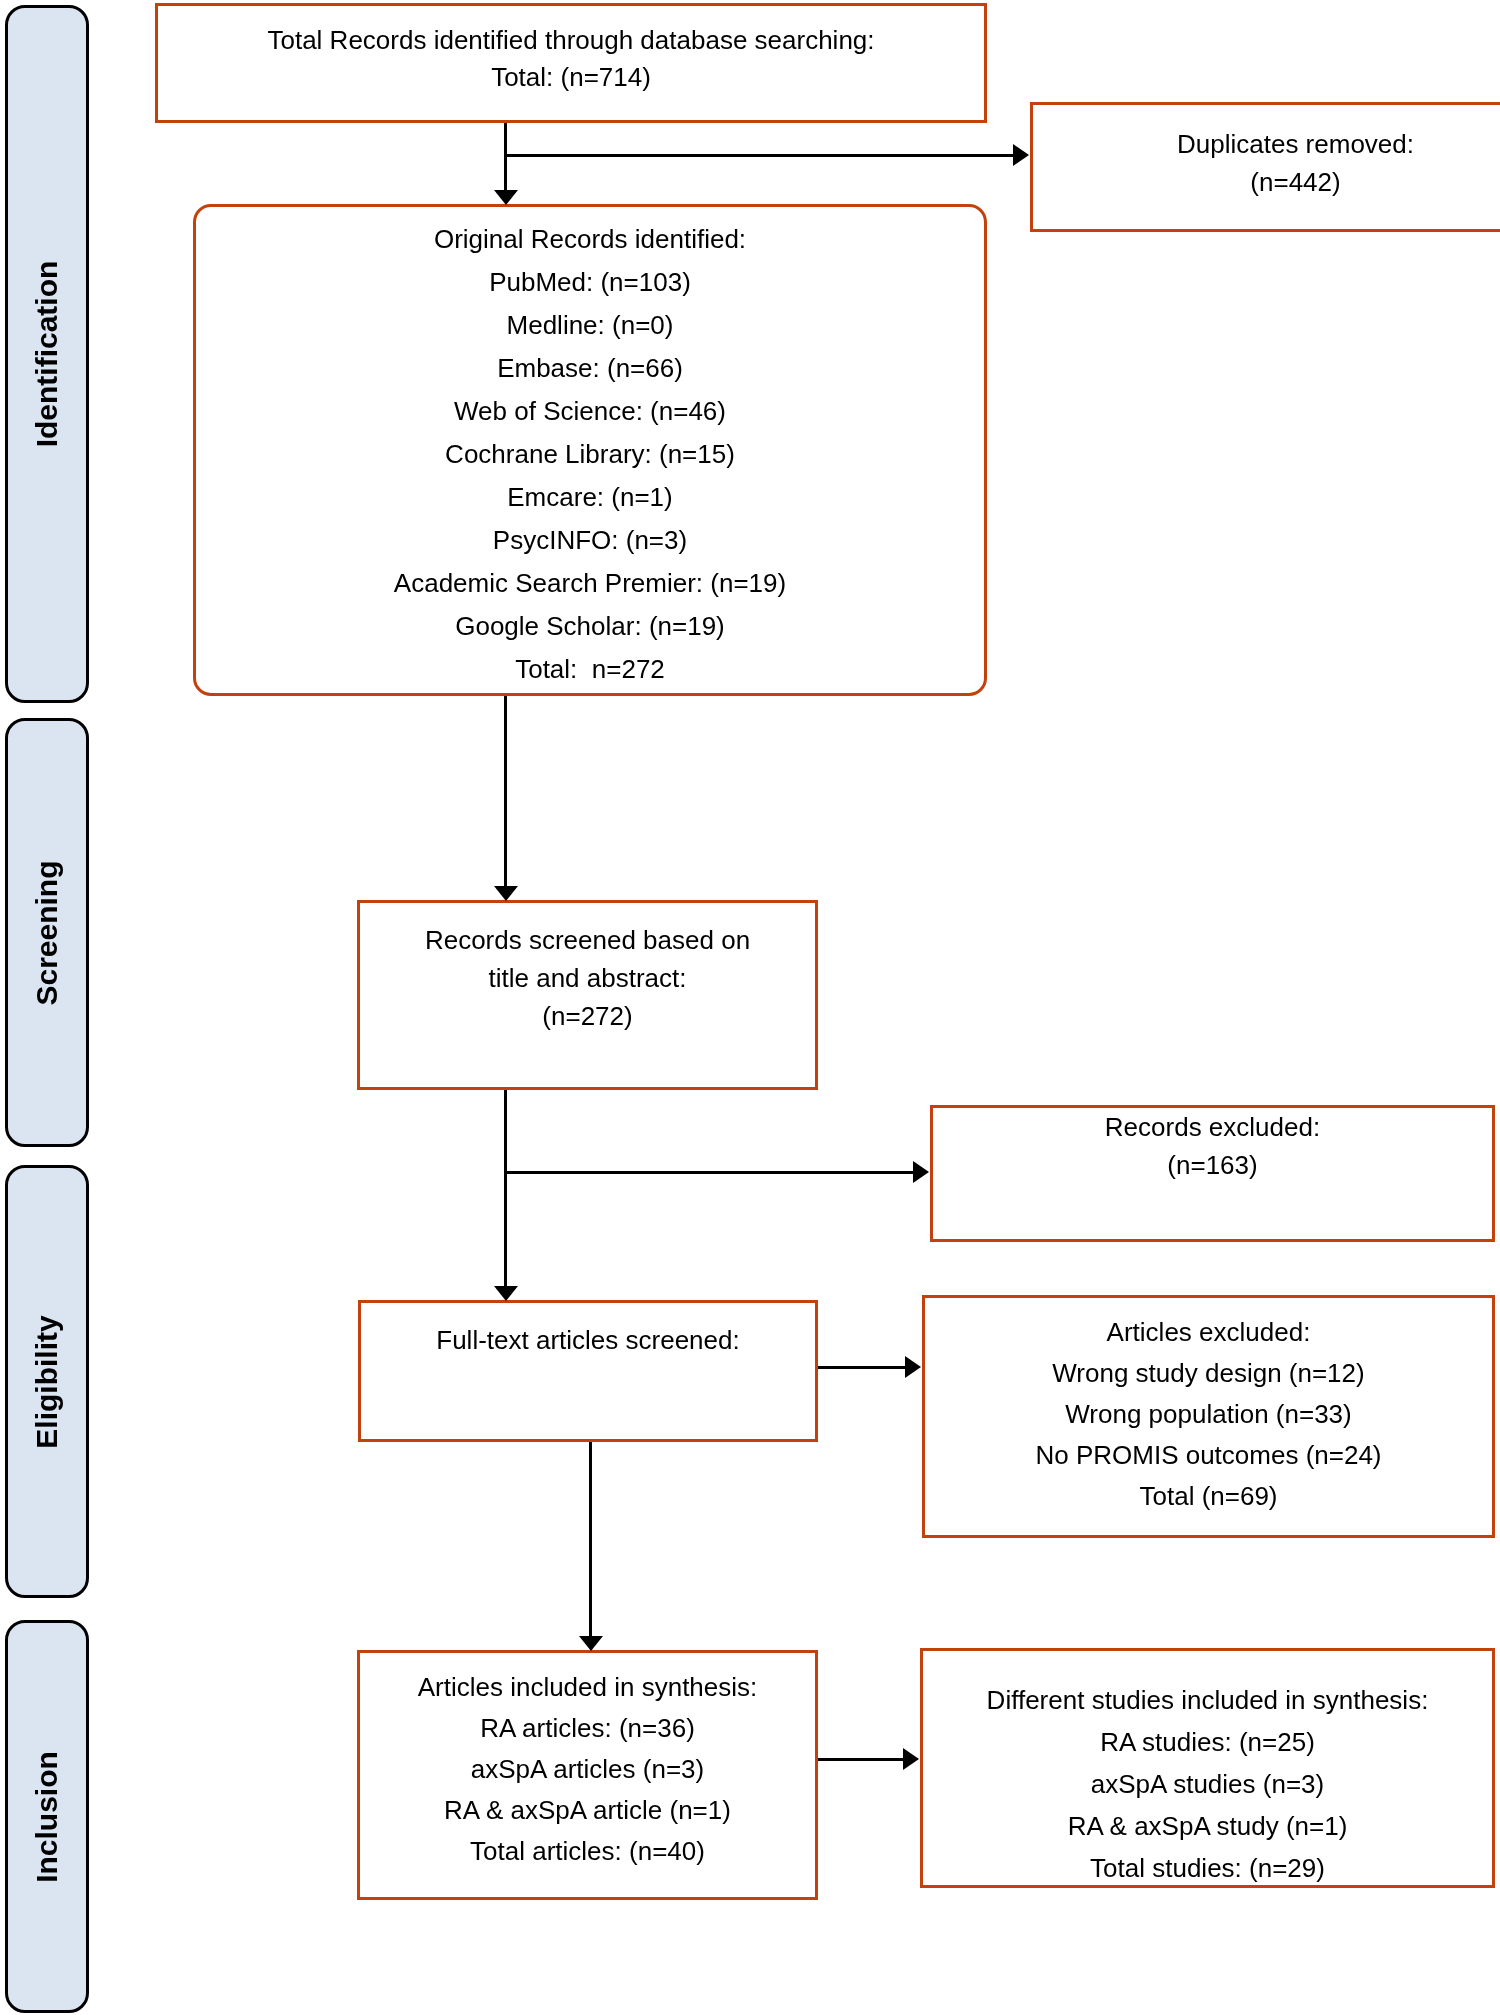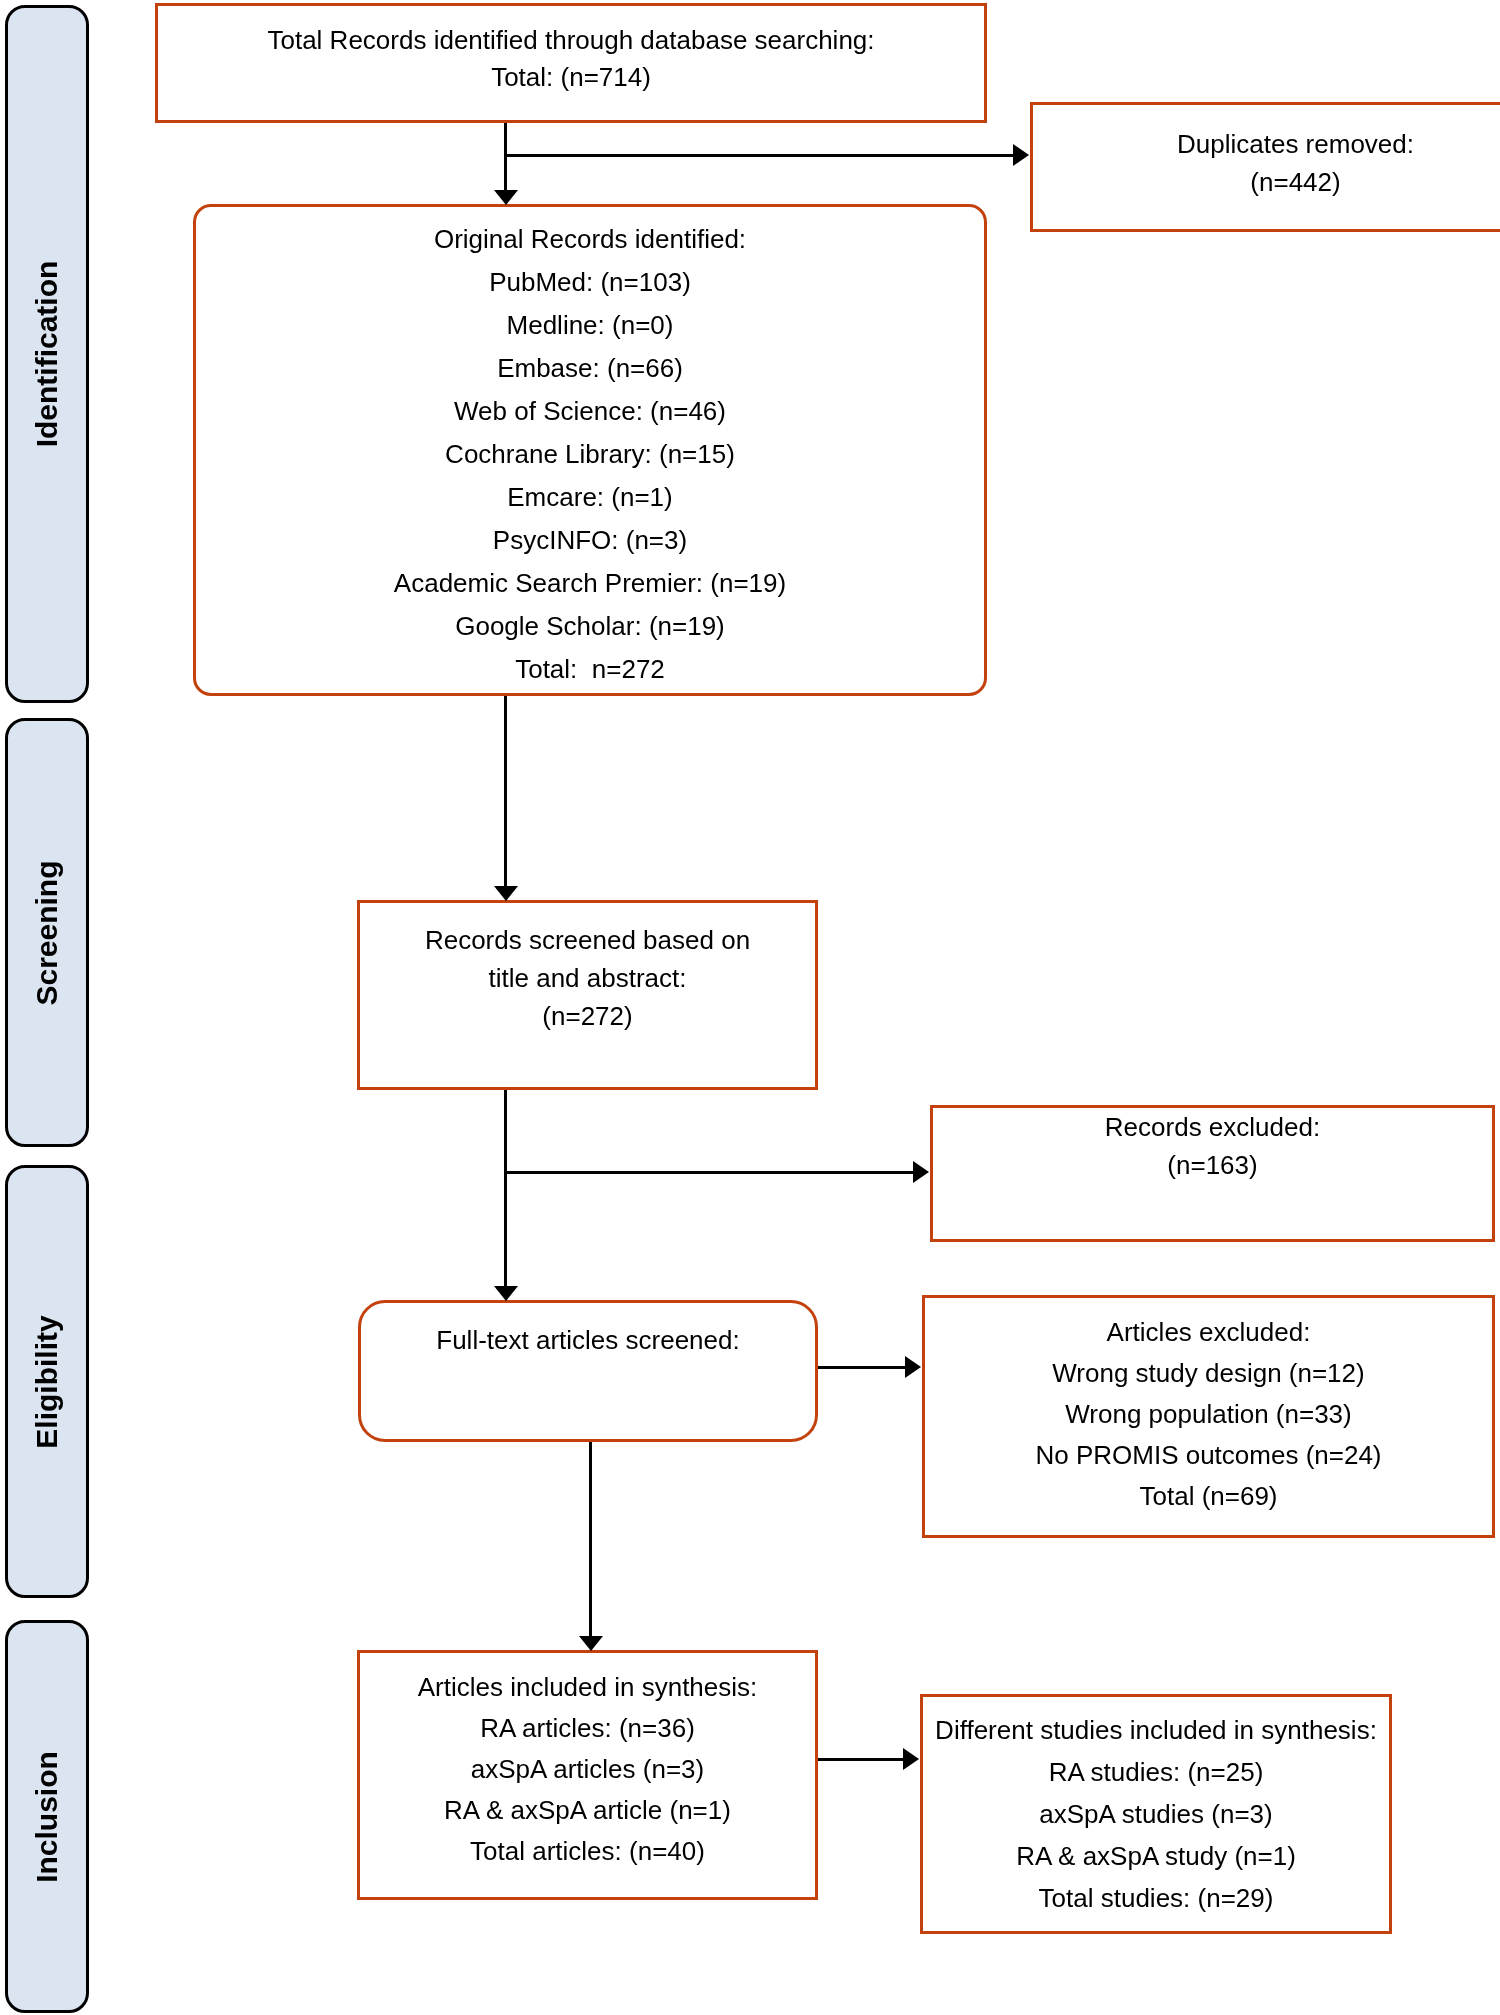--- a/index.html
+++ b/index.html
@@ -88,41 +88,41 @@
     <div class="line">Records screened based on</div>
     <div class="line">title and abstract:</div>
     <div class="line">(n=272)</div>
   </div>
 
   <div class="fbox" style="left:930px; top:1105px; width:565px; height:137px; line-height:38px;">
     <div class="line">Records excluded:</div>
     <div class="line">(n=163)</div>
   </div>
 
-  <div class="fbox" style="left:358px; top:1300px; width:460px; height:142px; padding-top:18px; line-height:38px;border-radius:27px;">
+  <div class="fbox" style="left:358px; top:1300px; width:460px; height:142px; padding-top:18px; line-height:38px;">
     <div class="line">Full-text articles screened:</div>
   </div>
 
   <div class="fbox" style="left:922px; top:1295px; width:573px; height:243px; padding-top:14px; line-height:41px;">
     <div class="line">Articles excluded:</div>
     <div class="line">Wrong study design (n=12)</div>
     <div class="line">Wrong population (n=33)</div>
     <div class="line">No PROMIS outcomes (n=24)</div>
     <div class="line">Total (n=69)</div>
   </div>
 
   <div class="fbox" style="left:357px; top:1650px; width:461px; height:250px; padding-top:14px; line-height:41px;">
     <div class="line">Articles included in synthesis:</div>
     <div class="line">RA articles: (n=36)</div>
     <div class="line">axSpA articles (n=3)</div>
     <div class="line">RA &amp; axSpA article (n=1)</div>
     <div class="line">Total articles: (n=40)</div>
   </div>
 
-  <div class="fbox" style="left:920px; top:1648px; width:472px; height:240px; padding-top:12px; line-height:42px;margin-top:46px;">
+  <div class="fbox" style="left:920px; top:1648px; width:575px; height:240px; padding-top:28px; line-height:42px;">
     <div class="line">Different studies included in synthesis:</div>
     <div class="line">RA studies: (n=25)</div>
     <div class="line">axSpA studies (n=3)</div>
     <div class="line">RA &amp; axSpA study (n=1)</div>
     <div class="line">Total studies: (n=29)</div>
   </div>
 
   <div class="vline" style="left:504px; top:123px; height:70px;"></div>
   <div class="arr-down" style="left:494px; top:190px;"></div>
   <div class="hline" style="left:505px; top:154px; width:508px;"></div>

